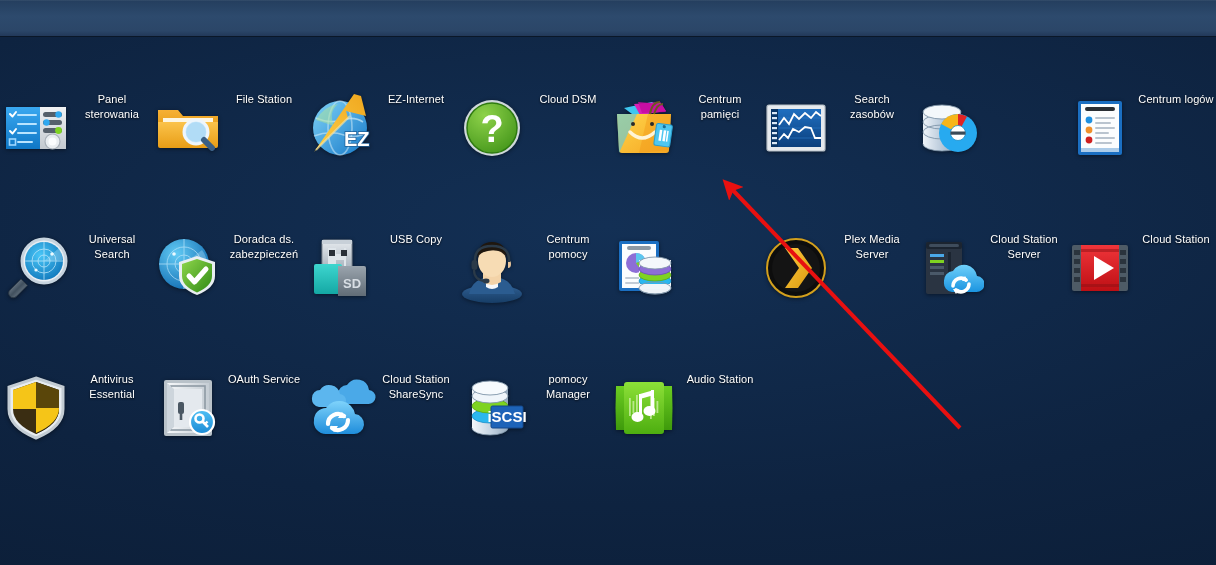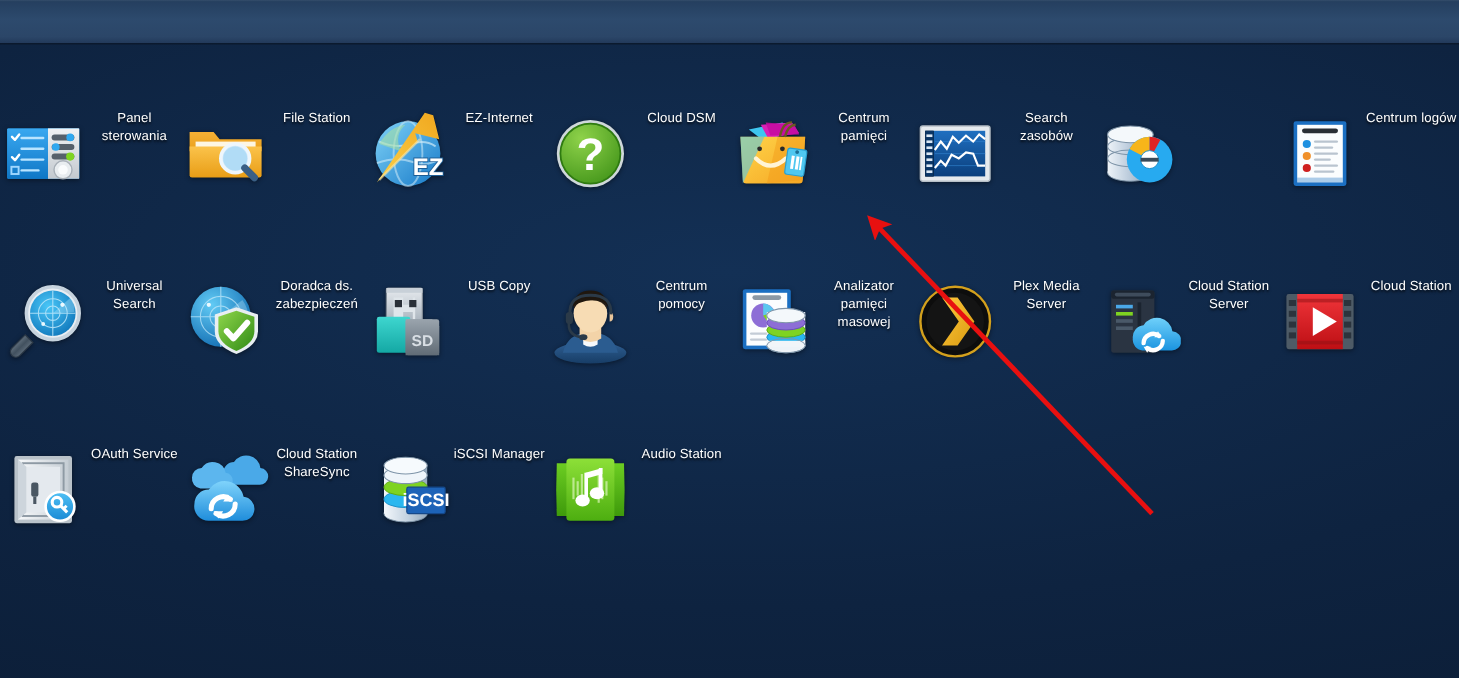--- a/index.html
+++ b/index.html
@@ -443,21 +443,20 @@
       <rect x="31" y="28" width="32" height="28" fill="#f1f5f9"></rect>
       <ellipse cx="47" cy="49" rx="16" ry="6" fill="#2bb7ef" stroke="#1b8ec9" stroke-width="0.8"></ellipse>
       <ellipse cx="47" cy="43" rx="16" ry="6" fill="#7ed321" stroke="#5eaa12" stroke-width="0.8"></ellipse>
       <ellipse cx="47" cy="37" rx="16" ry="6" fill="#8d6ed6" stroke="#6b4bbd" stroke-width="0.8"></ellipse>
       <ellipse cx="47" cy="31" rx="16" ry="6" fill="#f4f8fb" stroke="#8095a9" stroke-width="0.9"></ellipse>
       <rect x="31" y="52" width="32" height="5" fill="#f1f5f9"></rect>
       <ellipse cx="47" cy="56" rx="16" ry="6" fill="none" stroke="#8095a9" stroke-width="0.8"></ellipse>
     </g>
   </svg>
       </div>
-      <div class="label">Analizator pamięci masowej</div>
     </div>
     <div class="app-icon">
       <div class="glyph">
         <svg viewBox="0 0 72 72" xmlns="http://www.w3.org/2000/svg">
     <defs>
             <linearGradient id="plxC" x1="0" y1="0" x2="1" y2="1">
       <stop offset="0" stop-color="#ffc83c"></stop>
               <stop offset="1" stop-color="#d99a10"></stop>
             </linearGradient>
           </defs>
@@ -523,20 +522,34 @@
             <rect x="56" y="45" width="6" height="5"></rect>
     </g>
     <path d="M30 24 l20 12 l-20 12 z" fill="#ffffff"></path>
   </svg>
       </div>
       <div class="label">Cloud Station</div>
     </div>
     <div class="app-icon">
       <div class="glyph">
         <svg viewBox="0 0 72 72" xmlns="http://www.w3.org/2000/svg">
+    <path d="M36 6 L63 15 v22 q0 18 -27 29 Q9 55 9 37 V15 z" fill="#e8edf1"></path>
+    <path d="M36 10 L59 18 v19 q0 15 -23 25 Q13 52 13 37 V18 z" fill="#3a2d12"></path>
+    <path d="M36 10 L59 18 v19 q0 15 -23 25 V10 z" fill="#2b2108"></path>
+    <path d="M36 10 L13 18 v19 h23 z" fill="#f5c518"></path>
+    <path d="M36 36 h23 V18 L36 10 z" fill="#e6b710" opacity="0.25"></path>
+    <path d="M36 36 h23 q0 15 -23 25 z" fill="#f5c518"></path>
+    <path d="M36 6 L63 15 v22 q0 18 -27 29 Q9 55 9 37 V15 z" fill="none" stroke="#c3ccd3" stroke-width="3"></path>
+  </svg>
+      </div>
+      <div class="label">Antivirus Essential</div>
+    </div>
+    <div class="app-icon">
+      <div class="glyph">
+        <svg viewBox="0 0 72 72" xmlns="http://www.w3.org/2000/svg">
     <defs>
             <linearGradient id="oaD" x1="0" y1="0" x2="1" y2="0">
       <stop offset="0" stop-color="#f6f8fa"></stop>
               <stop offset="1" stop-color="#c5cdd4"></stop>
             </linearGradient>
       <linearGradient id="oaB" x1="0" y1="0" x2="0" y2="1">
       <stop offset="0" stop-color="#4fc0f5"></stop>
               <stop offset="1" stop-color="#1b8ad4"></stop>
             </linearGradient>
           </defs>
@@ -597,21 +610,21 @@
     <rect x="16" y="16" width="36" height="40" fill="url(#isD)"></rect>
     <ellipse cx="34" cy="44" rx="18" ry="7" fill="#2bb7ef" stroke="#1b8ec9" stroke-width="0.8"></ellipse>
     <ellipse cx="34" cy="34" rx="18" ry="7" fill="#7ed321" stroke="#5eaa12" stroke-width="0.8"></ellipse>
     <ellipse cx="34" cy="24" rx="18" ry="7" fill="#eff5fa" stroke="#7e94a8" stroke-width="0.9"></ellipse>
     <ellipse cx="34" cy="16" rx="18" ry="7" fill="#f6fafd" stroke="#7e94a8" stroke-width="0.9"></ellipse>
     <rect x="35" y="34" width="32" height="22" rx="1.5" fill="#1d63b8"></rect>
     <rect x="35" y="34" width="32" height="22" rx="1.5" fill="none" stroke="#15488a" stroke-width="1"></rect>
     <text x="51" y="50" text-anchor="middle" font-family="Liberation Sans, sans-serif" font-size="15" font-weight="bold" fill="#ffffff">iSCSI</text>
   </svg>
       </div>
-      <div class="label">iSCSI Manager</div>
+      <div class="label">pomocy Manager</div>
     </div>
     <div class="app-icon">
       <div class="glyph">
         <svg viewBox="0 0 72 72" xmlns="http://www.w3.org/2000/svg">
     <defs>
             <linearGradient id="auG" x1="0" y1="0" x2="0" y2="1">
       <stop offset="0" stop-color="#8de038"></stop>
               <stop offset="1" stop-color="#4dae10"></stop>
             </linearGradient>
       <linearGradient id="auS" x1="0" y1="0" x2="0" y2="1">

